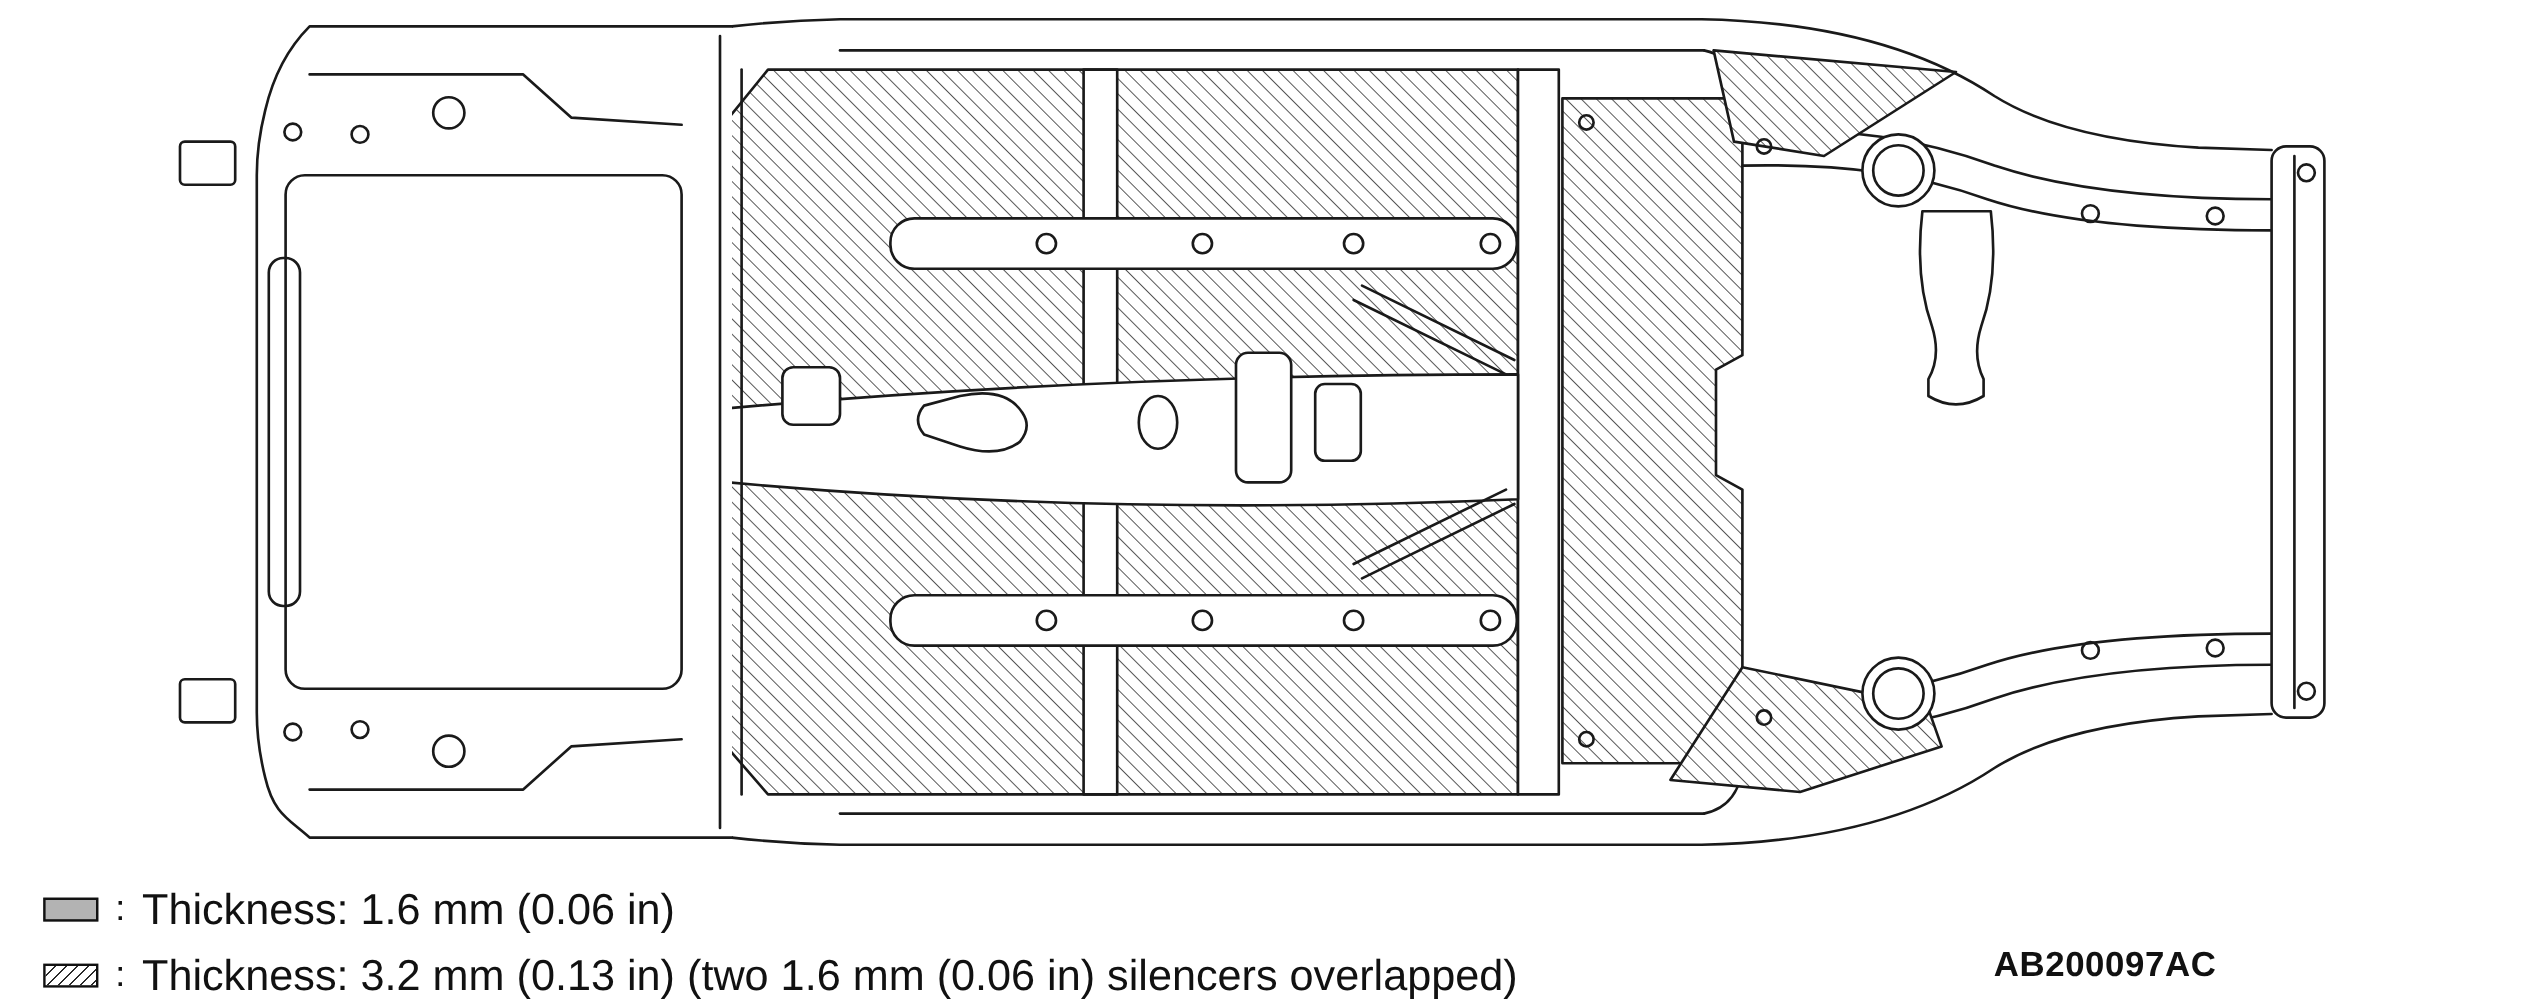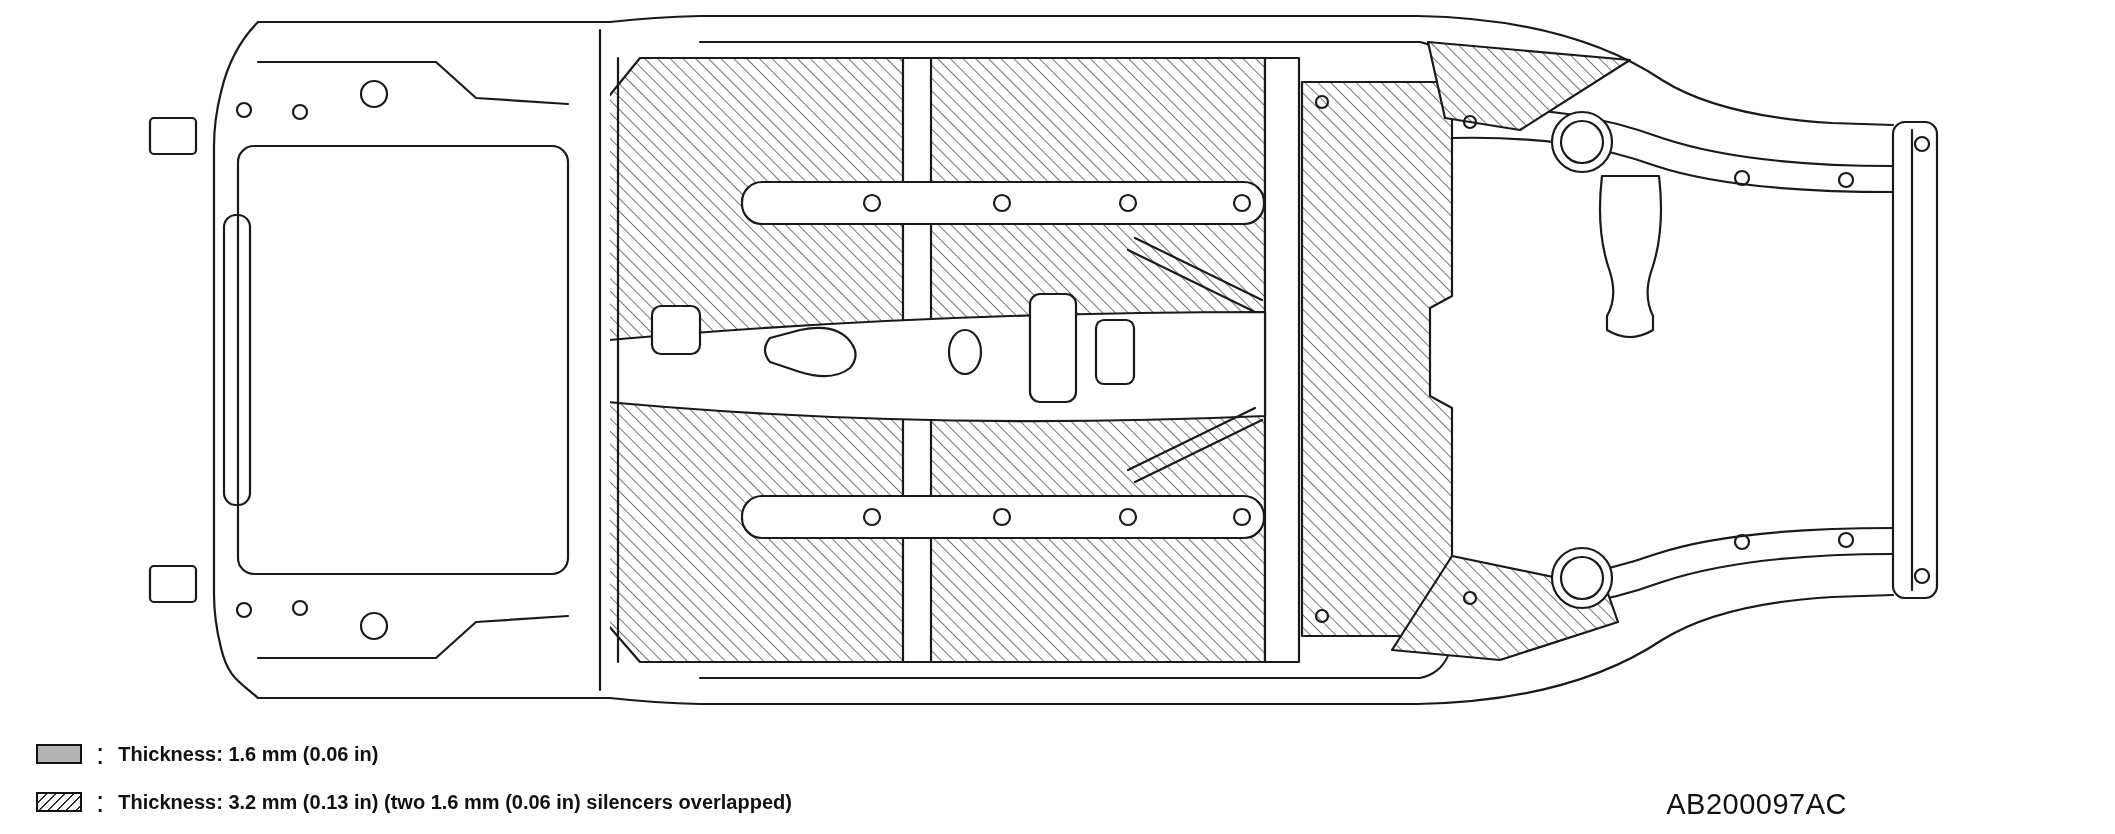--- a/index.html
+++ b/index.html
@@ -28,24 +28,24 @@
   }
   .swatch{
     display:inline-block;width:46px;height:20px;
     border:2px solid #111;box-sizing:border-box;flex:0 0 auto;
   }
   .swatch-solid{background:var(--solid-swatch-fill);}
   .swatch-hatch{
     background:repeating-linear-gradient(135deg,#fff 0 5px,var(--hatch-line) 5px 6.5px);
   }
   .sep{font-size:30px;}
-  .label{font-size:20px;font-weight:bold;}
+  .label{font-size:36px;}
   .refcode{
     position:absolute;right:268px;top:788px;
-    font-size:29px;font-weight:normal;letter-spacing:0.5px;
+    font-size:29px;font-weight:bold;letter-spacing:0.5px;
   }
 </style>
 </head>
 <body>
 
 <div class="stage">
 
   <svg viewBox="0 0 2115 834" width="2115" height="834">
     <defs>
       <pattern id="hatch" patternUnits="userSpaceOnUse" width="9" height="9" patternTransform="rotate(-45)">

